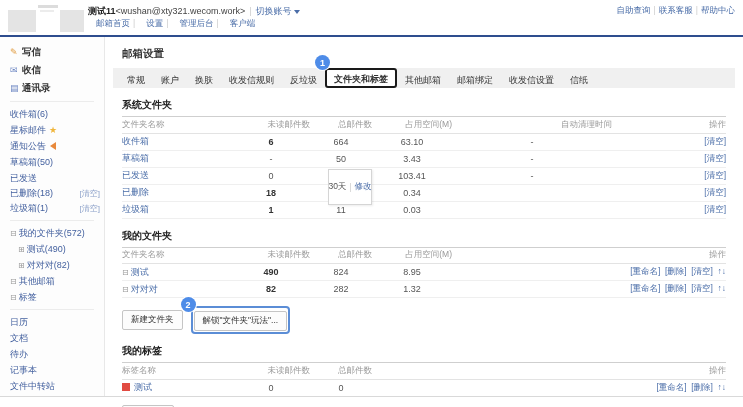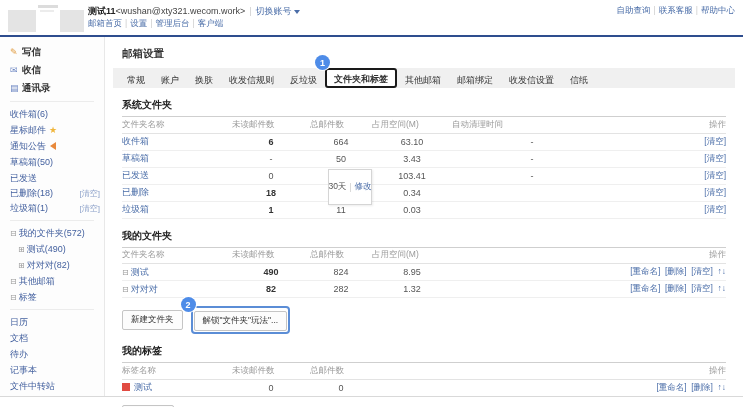--- a/index.html
+++ b/index.html
@@ -15,21 +15,21 @@
   .logo-faint { position:absolute; left:38px; top:5px; width:20px; height:3px; background:#dcdcdc; }
   .logo-faint2 { position:absolute; left:40px; top:10px; width:14px; height:2px; background:#ececec; }
   .acct { position:absolute; left:88px; top:5px; font-size:9px; line-height:12px; white-space:nowrap; }
   .acct .name { font-weight:bold; color:#222; }
   .acct .mail { color:#444; }
   .acct .sep { color:#ccc; margin:0 4px; }
   .acct a { color:#4a6da8; font-size:9px; }
   .caret { display:inline-block; width:0; height:0; border-left:3px solid transparent;
     border-right:3px solid transparent; border-top:4px solid #4a6da8; margin-left:2px; vertical-align:middle; }
   .acct-nav { position:absolute; left:88px; top:18px; font-size:8.5px; white-space:nowrap; }
-  .acct-nav a { color:#4a6da8; }
+  .acct-nav a { color:#4a6da8;margin-left:8px; }
   .acct-nav .sep { color:#ccc; margin:0 3px; }
   .top-right { position:absolute; right:8px; top:5px; font-size:8.5px; white-space:nowrap;padding-left:32px; }
   .top-right a { color:#4a6da8; }
   .top-right .sep { color:#ccc; margin:0 3px; }
   .searchbox { position:absolute; right:5px; top:20px; width:135px; height:14px;
     background:#f7f7f7; border:1px solid #c9c9c9; border-radius:2px; display:flex; align-items:center; padding:0 4px; }
   .mag { position:relative; width:8px; height:8px; margin-right:3px; flex:0 0 auto; }
   .mag::before { content:""; position:absolute; left:0; top:0; width:5px; height:5px;
     border:1px solid #8a8a8a; border-radius:50%; }
   .mag::after { content:""; position:absolute; left:5px; top:5px; width:3px; height:1px;
@@ -66,21 +66,21 @@
   .tab.active { position:relative; background:#fff; font-weight:bold;
     border:2px solid #1a1a1a; border-radius:3px; padding:3px 7px 0 7px; margin-top:0; }
   .badge { position:absolute; width:15px; height:15px; border-radius:50%; background:#4e8ce8;
     color:#fff; font-size:9px; font-weight:bold; display:flex; align-items:center; justify-content:center;
     box-shadow:0 0 0 1px #fff; z-index:5; }
   .badge-1 { left:-12px; top:-15px; }
 
   .section { margin:10px 9px 0 9px; }
   .section h2 { font-size:10px; font-weight:bold; color:#222; padding-bottom:4px; border-bottom:1px solid #cfcfcf; }
   table { width:100%; border-collapse:collapse; table-layout:fixed; }
-  th { font-size:8.5px; color:#999; font-weight:normal; text-align:left; height:16px; border-bottom:1px solid #e3e3e3; }
+  th { font-size:8.5px; color:#999; font-weight:normal; text-align:right; height:16px; border-bottom:1px solid #e3e3e3; }
   th.l { text-align:left; } th.r { text-align:right; }
   td { font-size:9px; height:17px; text-align:center; border-bottom:1px solid #efefef; color:#555; }
   td.l { text-align:left; } td.r { text-align:right; }
   td .flink { color:#4a6da8; cursor:pointer; }
   td .unread { font-weight:bold; color:#333; }
   .ops a { color:#4a6da8; font-size:8.5px; margin-left:2px; cursor:pointer; }
   .ops .arr { color:#4a6da8; font-size:8.5px; margin-left:2px; cursor:pointer; }
   .tbl-wrap { position:relative; }
   .popup { position:absolute; left:206px; top:52px; width:44px; height:36px; background:#fff;
     border:1px solid #d5d5d5; box-shadow:1px 1px 2px rgba(0,0,0,.08); display:flex;

